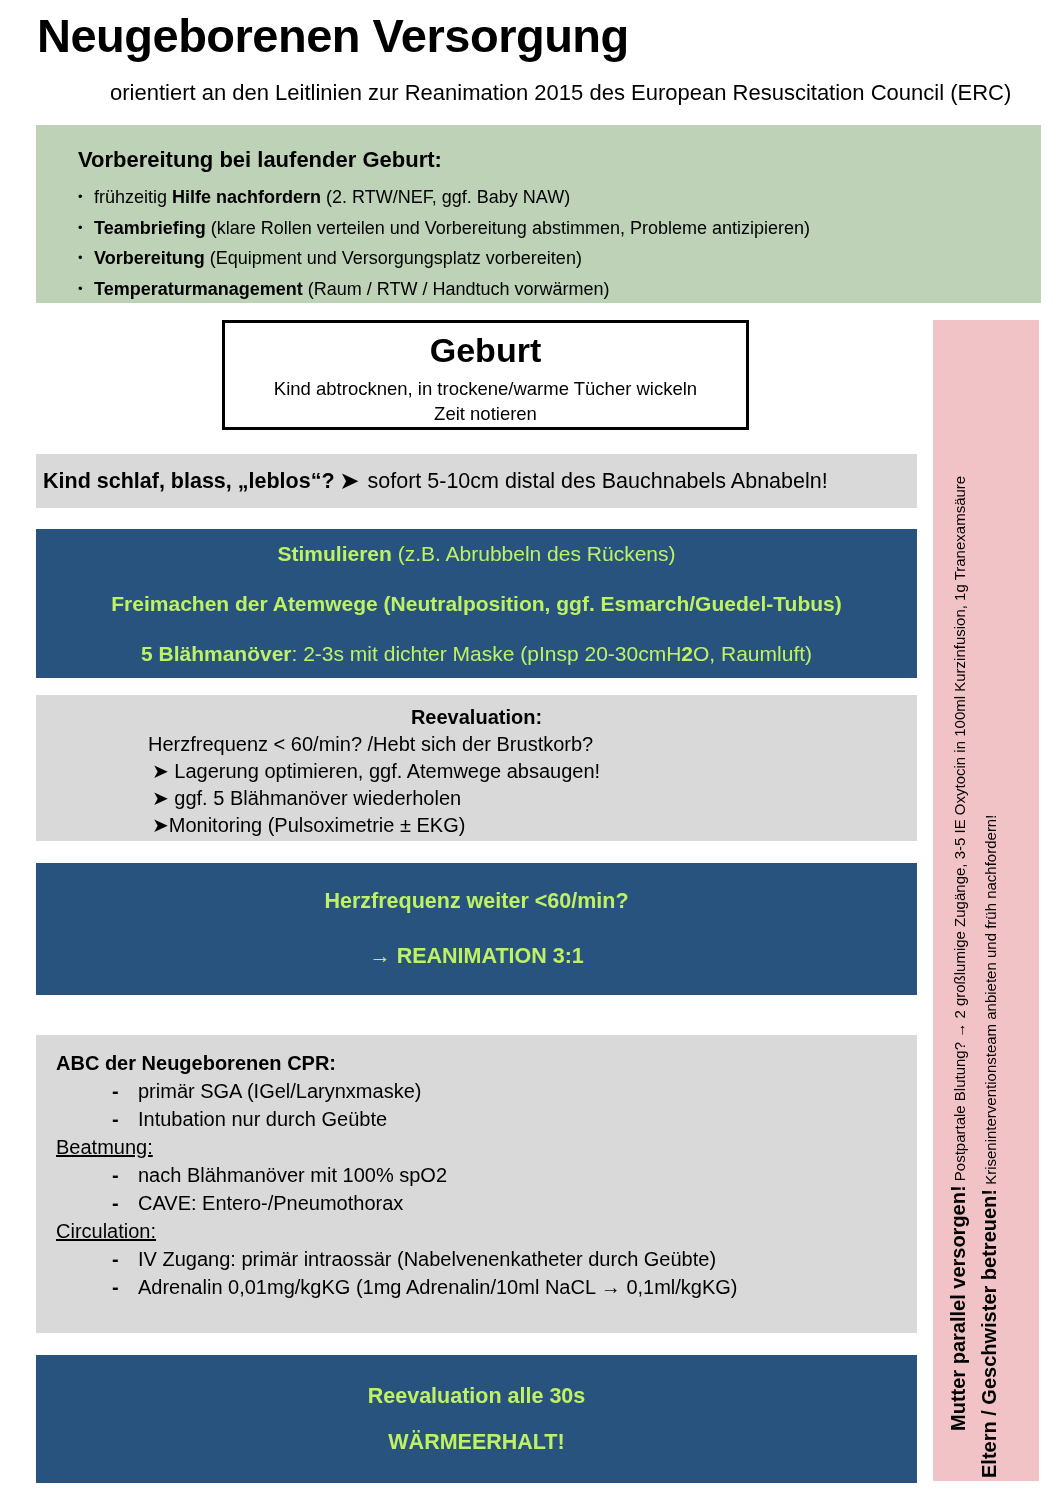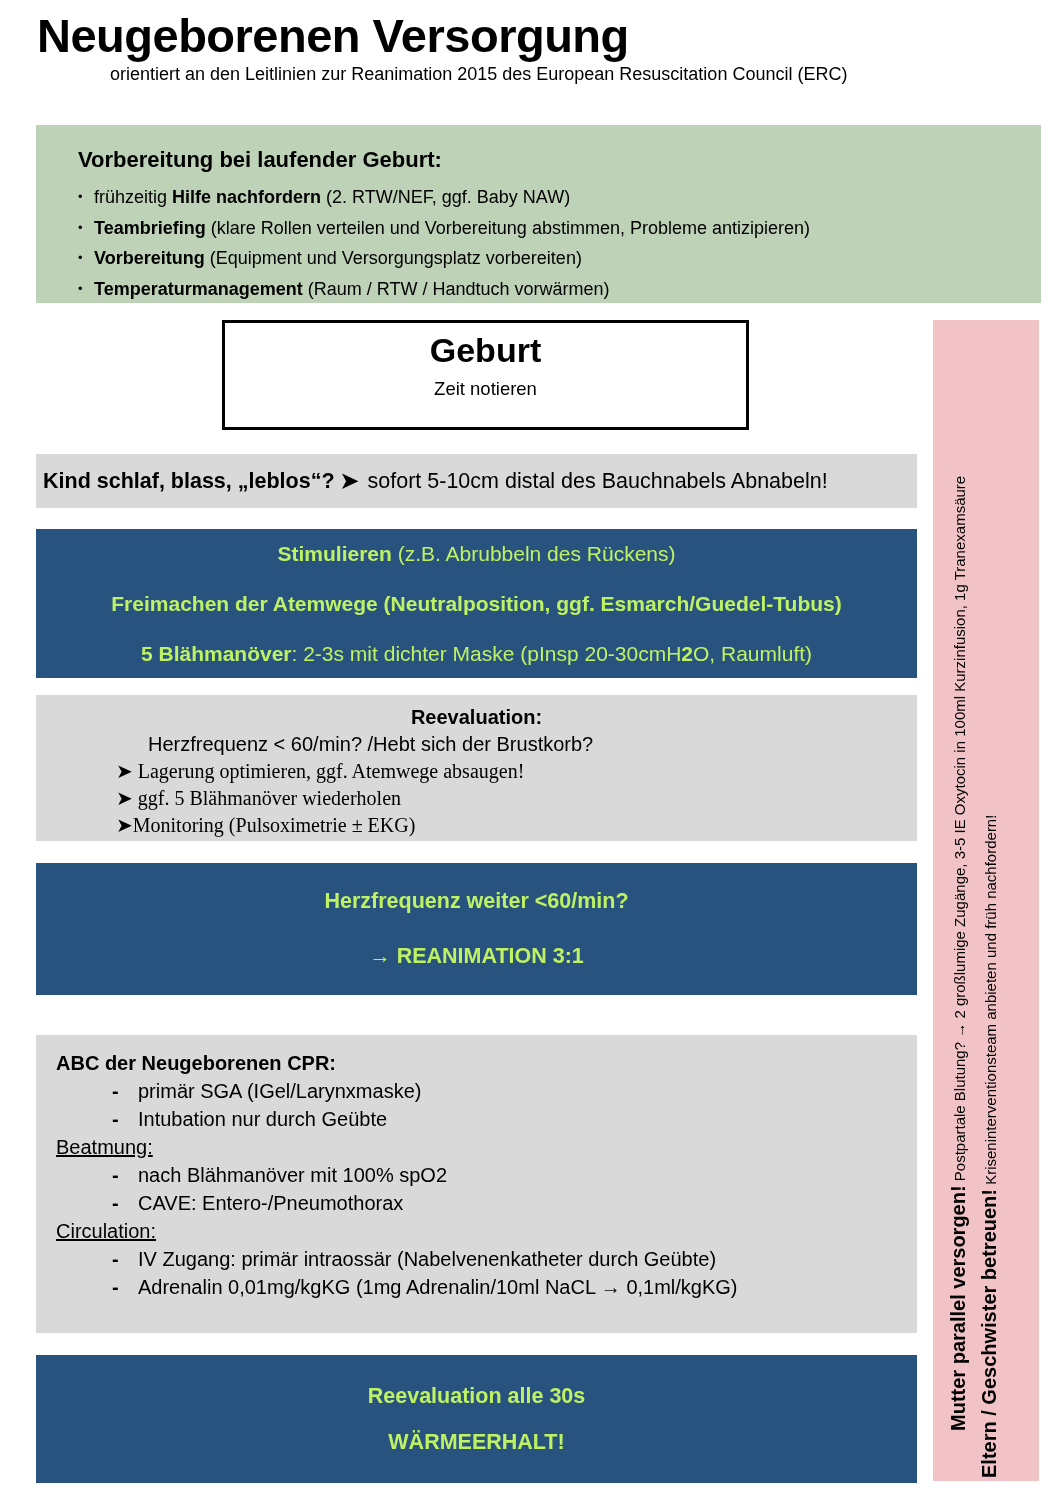--- a/index.html
+++ b/index.html
@@ -4,21 +4,21 @@
 <style>
   html,body { margin:0; padding:0; background:#fff; }
   #page {
     position:relative; width:1056px; height:1494px; background:#ffffff;
     font-family:"Liberation Sans", sans-serif; color:#000; overflow:hidden;
   }
   .b { font-weight:bold; }
 
   
   .title { position:absolute; left:37px; top:8px; font-size:47px; font-weight:bold; letter-spacing:-0.5px; }
-  .subtitle { position:absolute; left:110px; top:64px; font-size:18px; }
+  .subtitle { position:absolute; left:110px; top:80px; font-size:22px; }
 
   
   .prep { position:absolute; left:36px; top:125px; width:1005px; height:178px;
           background:#bdd2b6; box-sizing:border-box; padding:22px 10px 0 42px; }
   .prep-heading { font-size:22px; font-weight:bold; margin-bottom:9px; }
   .prep-bullet { font-size:18px; line-height:29.5px; }
   .prep-bullet .dot { display:inline-block; width:16px; font-size:13px; vertical-align:2px; }
 
   
   .birth { position:absolute; left:222px; top:320px; width:527px; height:110px;
@@ -37,21 +37,21 @@
              text-align:center; }
   .blue1 { top:529px; height:149px; gap:26px; font-size:21px; }
   .blue2 { top:863px; height:132px; gap:30px; font-size:21.5px; font-weight:bold; }
   .blue3 { top:1355px; height:128px; gap:21px; font-size:21.5px; font-weight:bold; }
 
   
   .reeval { position:absolute; left:36px; top:695px; width:881px; height:146px; background:#d9d9d9;
             box-sizing:border-box; padding-top:9px; font-size:20px; line-height:27px; }
   .reeval-heading { text-align:center; font-weight:bold; }
   .reeval-line1 { margin-left:112px; }
-  .reeval-item { margin-left:80px;font-family:Liberation Serif, serif; }
+  .reeval-item { margin-left:116px; }
 
   
   .abc { position:absolute; left:36px; top:1035px; width:881px; height:298px; background:#d9d9d9;
          box-sizing:border-box; padding:14px 10px 0 20px; font-size:20px; line-height:28px; }
   .abc-heading { font-weight:bold; }
   .abc-label { text-decoration:underline; }
   .abc-item { margin-left:54px; }
   .abc-item .dash { display:inline-block; width:26px; padding-left:2px; font-weight:bold; }
 
   
@@ -75,20 +75,21 @@
   <div class="prep">
     <div class="prep-heading">Vorbereitung bei laufender Geburt:</div>
     <div class="prep-bullet"><span class="dot">•</span><span>frühzeitig </span><span class="b">Hilfe nachfordern</span><span> (2. RTW/NEF, ggf. Baby NAW)</span></div>
     <div class="prep-bullet"><span class="dot">•</span><span></span><span class="b">Teambriefing</span><span> (klare Rollen verteilen und Vorbereitung abstimmen, Probleme antizipieren)</span></div>
     <div class="prep-bullet"><span class="dot">•</span><span></span><span class="b">Vorbereitung</span><span> (Equipment und Versorgungsplatz vorbereiten)</span></div>
     <div class="prep-bullet"><span class="dot">•</span><span></span><span class="b">Temperaturmanagement</span><span> (Raum / RTW / Handtuch vorwärmen)</span></div>
   </div>
 
   <div class="birth">
     <div class="birth-title">Geburt</div>
+    <div class="birth-line">Kind abtrocknen, in trockene/warme Tücher wickeln</div>
     <div class="birth-line">Zeit notieren</div>
   </div>
 
   <div class="limp">
       <span class="b">Kind schlaf, blass, „leblos“?</span>
       <span class="arrow">➤</span>
       <span>sofort 5-10cm distal des Bauchnabels Abnabeln!</span>
     </div>
 
   <div class="bluebox blue1">

